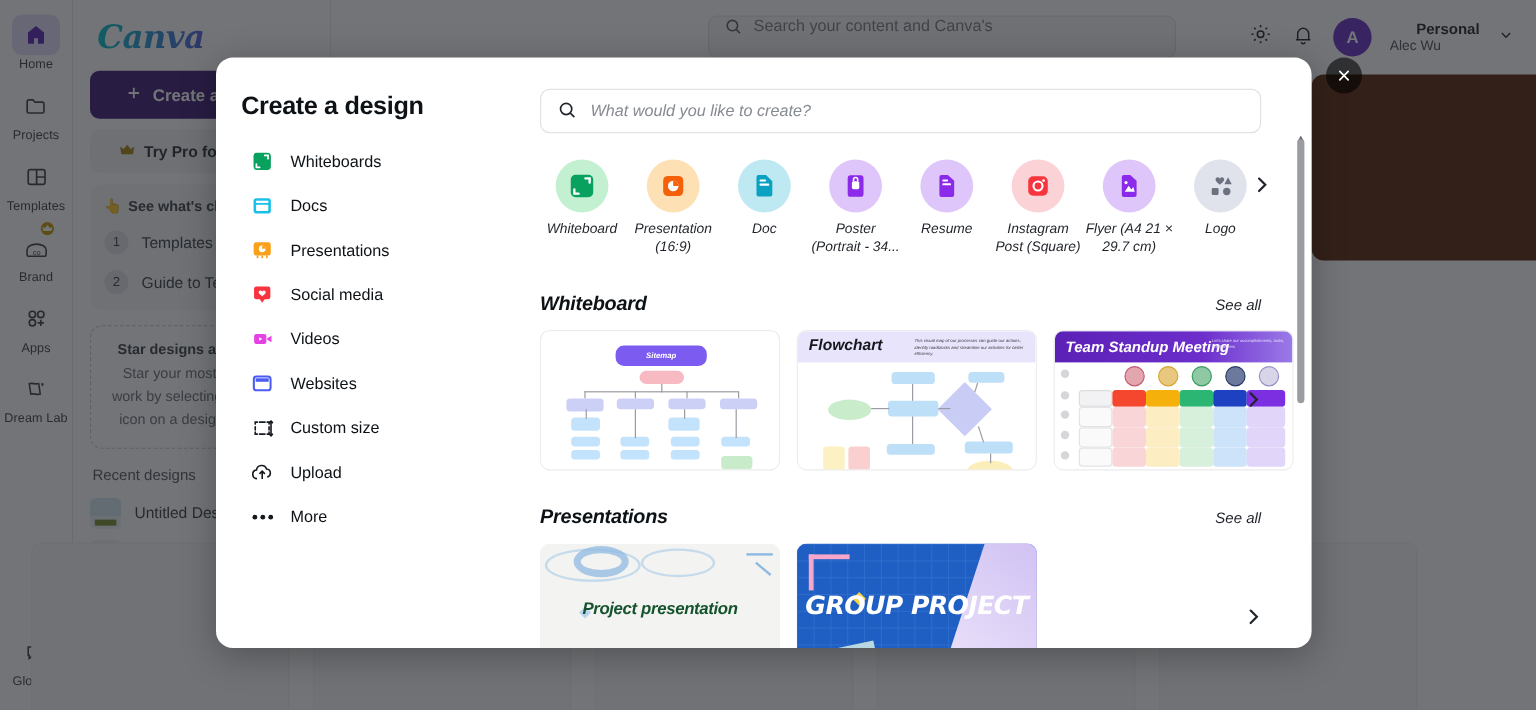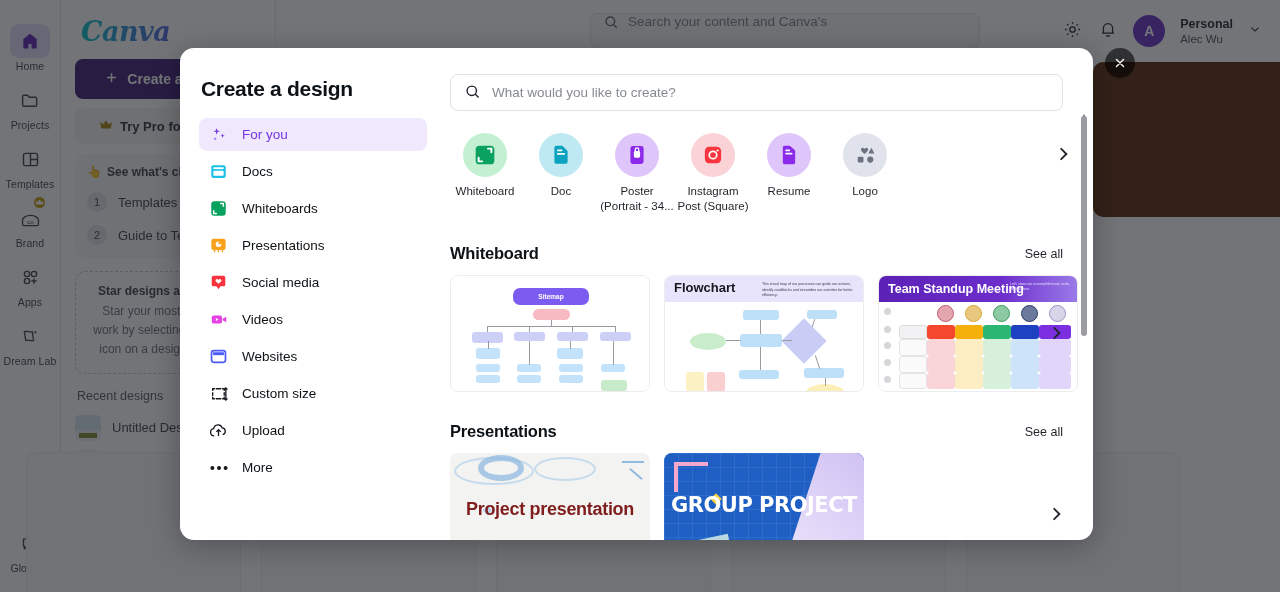--- a/index.html
+++ b/index.html
@@ -12,21 +12,21 @@
   #app { position: relative; width: 1280px; height: 592px; }
 
   
   .bg-layer { position: absolute; inset: 0; background: #ffffff; }
 
   
   .rail {
     position: absolute; left: 0; top: 0; width: 61px; height: 592px;
     background: #fff; border-right: 1px solid #e6e6e6;
     display: flex; flex-direction: column; align-items: center;
-    padding-top: 24px;
+    padding-top: 12px;
   }
   .rail-item { width: 58px; text-align: center; margin-bottom: 11px; cursor: pointer; }
   .rail-ico {
     width: 40px; height: 34px; margin: 0 auto 2px; border-radius: 9px;
     display: flex; align-items: center; justify-content: center;
     position: relative;
   }
   .rail-ico.active { background: #e5defa; }
   .rail-lbl { font-size: 10.5px; color: #3c3f45; line-height: 12px; letter-spacing: .1px;}
   .rail-crown {
@@ -89,21 +89,21 @@
     flex: 0 0 auto; width: 390px; margin-left: 296px; height: 36px;
     border: 1px solid #e3e3e6; border-radius: 8px; background: #f7f7f8;
     display: flex; align-items: flex-start; gap: 9px; padding: 0 12px;
   }
   .search-box span { font-size: 13.5px; color: #7b7e85; }
   .topbar-right { margin-left: auto; display: flex; align-items: center; gap: 15px; }
   .avatar {
     width: 32px; height: 32px; border-radius: 50%; background: #6a2ec9; color: #fff;
     font-size: 14px; font-weight: 700; display:flex;align-items:center;justify-content:center;
   }
-  .acct-name { font-size: 12.5px; font-weight: 700; color: #1f2329; line-height: 15px;}
+  .acct-name { font-size: 12.5px; font-weight: 700; color: #1f2329; line-height: 15px; margin-left: 22px;}
   .acct-sub { font-size: 11.5px; color: #4c5057; line-height: 14px;}
 
   
   .maincanvas { position: absolute; left: 276px; top: 62px; right: 0; bottom: 0; background:#fff; padding: 6px 24px; }
   .bigcard {
     position: absolute; left: 817px; top: 0px; width: 240px; height: 155px;
     border-radius: 10px; background: #5a2708;
   }
   .ghost-card { position:absolute; border-radius:8px; background:#fafafb; border:1px solid #f0f0f2;}
 
@@ -120,21 +120,21 @@
   .modal-title { font-size: 21px; font-weight: 700; color: #0d1216; letter-spacing:-.3px; margin: 5px 0 17px 2px; }
   .menu-item {
     height: 33px; border-radius: 8px; display: flex; align-items: center; gap: 14px;
     padding: 0 10px; cursor: pointer; margin-bottom: 4px;
   }
   .menu-item.active { background: #f0e8fd; }
   .menu-item.active .menu-lbl { color: #7636e0; }
   .menu-ico { width: 19px; height: 19px; display: flex; align-items: center; justify-content: center; flex:0 0 19px;}
   .menu-lbl { font-size: 13.5px; color: #0d1216; }
 
-  .modal-right { flex: 1; position: relative; overflow: hidden; padding: 26px 0 0 0; }
+  .modal-right { flex: 1; position: relative; overflow: hidden; padding: 26px 12px 0 0; font-style: italic; }
   .modal-search {
     margin: 0 30px 0 5px; height: 37px; border: 1px solid #e2e2e5; border-radius: 8px;
     display: flex; align-items: center; gap: 11px; padding: 0 13px;
   }
   .modal-search span { font-size: 13.5px; color: #868a91; }
 
   .type-row { display: flex; gap: 0; margin: 22px 0 0 2px; position: relative; }
   .type-item { width: 76px; text-align: center; cursor: pointer; flex: 0 0 76px; }
   .type-bubble {
     width: 44px; height: 44px; border-radius: 50%; margin: 0 auto 7px;
@@ -169,21 +169,21 @@
 
   .fc-head { position:absolute; left:0; right:0; top:0; height:26px; background:#e8e4fb; }
   .fc-title { position:absolute; left:9px; top:4px; font-size:13px; font-weight:700; color:#15181d; font-family:"Liberation Sans",sans-serif;}
   .fc-sub { position:absolute; left:97px; top:6px; right:6px; font-size:3.6px; color:#3a3f48; line-height:5.5px;}
 
   .ts-head { position:absolute; left:0;right:0;top:0;height:26px; background:linear-gradient(90deg,#5b21b6 0%,#6d2ecc 62%,#9a7ae8 100%); }
   .ts-title { position:absolute; left:9px; top:6px; font-size:12.5px;font-weight:700;color:#fff;}
   .ts-sub { position:absolute; right:5px; top:6px; width:62px; font-size:3.4px; color:#e4d9fb; line-height:5px; text-align:left;}
 
   .ppt1 { position:absolute; inset:0; background:#f3f3f1; }
-  .ppt1-txt { position:absolute; left:0;right:0; top:46px; text-align:center; font-size:18px; font-weight:700; color:#7f1d1d; letter-spacing:-.3px;}
+  .ppt1-txt { position:absolute; left:0;right:0; top:46px; text-align:center; font-size:14px; font-weight:700; color:#14532d; letter-spacing:-.3px;}
   .ppt2 { position:absolute; inset:0; background:#faf5ea; }
   .ppt2-grid { position:absolute; left:0;right:0;top:0;height:26px; background:#b7b6ee; }
   .ppt2-wave { position:absolute; left:0;right:0;top:16px;height:16px;background:#faf5ea;border-radius:50% 50% 0 0 / 100% 100% 0 0;}
   .ppt2-txt { position:absolute; left:25px; top:58px; font-size:19px;font-weight:700;color:#15181d; font-family:"DejaVu Sans",sans-serif;}
   .ppt2-by { position:absolute; right:10px; top:12px; font-size:4px; color:#2b2f36;}
   .ppt3 { position:absolute; inset:0; background:#1f5fc4; }
   .ppt3-txt { position:absolute; left:0;right:0;top:40px; text-align:center; font-size:21px;font-weight:700;color:#fff;line-height:24px;letter-spacing:-.5px; font-family:"DejaVu Sans",sans-serif;}
 
   .modal-scrollbar {
     position: absolute; right: 6px; top: 68px; width: 6px; height: 220px;
@@ -392,50 +392,40 @@
     </div>
   </div>
 
   <div class="scrim"></div>
 
   <div class="modal">
 
     <div class="modal-left">
       <div class="modal-title">Create a design</div>
 
-      <div class="menu-item active">
-        <span class="menu-ico">
-          <svg width="18" height="18" viewBox="0 0 20 20" fill="#7636e0">
-              <path d="M7.4 2.2 8.3 5l2.8.9-2.8.9-.9 2.8-.9-2.8L3.7 5.9 6.5 5Z"></path>
-              <path d="M14 8.4l.6 1.8 1.8.6-1.8.6-.6 1.8-.6-1.8-1.8-.6 1.8-.6Z"></path>
-              <path d="M5.6 12.5l.45 1.4 1.4.45-1.4.45-.45 1.4-.45-1.4-1.4-.45 1.4-.45Z"></path>
-            </svg>
-        </span>
-        <span class="menu-lbl">For you</span>
+
+      <div class="menu-item">
+        <span class="menu-ico">
+          <svg width="17" height="17" viewBox="0 0 20 20">
+              <rect x="1.5" y="1.5" width="17" height="17" rx="3.4" fill="#09a15e"></rect>
+              <path d="M12.5 4.2h3.2v3.2M7.5 15.8H4.3v-3.2" stroke="#fff" stroke-width="1.7" fill="none" stroke-linecap="round"></path>
+            </svg>
+        </span>
+        <span class="menu-lbl">Whiteboards</span>
       </div>
 
       <div class="menu-item">
         <span class="menu-ico">
           <svg width="17" height="17" viewBox="0 0 20 20">
               <rect x="1.5" y="2.5" width="17" height="15" rx="2.6" fill="#19c0e8"></rect>
               <rect x="4" y="5" width="12" height="2.2" fill="#fff"></rect>
               <rect x="4" y="9" width="12" height="6" rx="1" fill="#fff"></rect>
             </svg>
         </span>
         <span class="menu-lbl">Docs</span>
-      </div>
-
-      <div class="menu-item">
-        <span class="menu-ico">
-          <svg width="17" height="17" viewBox="0 0 20 20">
-              <rect x="1.5" y="1.5" width="17" height="17" rx="3.4" fill="#09a15e"></rect>
-              <path d="M12.5 4.2h3.2v3.2M7.5 15.8H4.3v-3.2" stroke="#fff" stroke-width="1.7" fill="none" stroke-linecap="round"></path>
-            </svg>
-        </span>
-        <span class="menu-lbl">Whiteboards</span>
       </div>
 
       <div class="menu-item">
         <span class="menu-ico">
           <svg width="17" height="17" viewBox="0 0 20 20">
               <rect x="1.6" y="2.2" width="16.8" height="13" rx="2.6" fill="#f9a11b"></rect>
               <circle cx="10" cy="8.6" r="3.3" fill="#fff"></circle>
               <path d="M10 5.3v3.3h3.3A3.3 3.3 0 0 0 10 5.3Z" fill="#f9a11b"></path>
               <path d="M5.4 15.2v2.6M14.6 15.2v2.6M10 15.2v2.6" stroke="#f9a11b" stroke-width="1.6"></path>
             </svg>
@@ -524,20 +514,30 @@
         <div class="type-item">
           <div class="type-bubble" style="background:#c4f0d2">
             <svg width="22" height="22" viewBox="0 0 20 20">
                 <rect x="1.5" y="1.5" width="17" height="17" rx="3.6" fill="#09a15e"></rect>
                 <path d="M12.6 4.2h3.2v3.2M7.4 15.8H4.2v-3.2" stroke="#fff" stroke-width="1.8" fill="none" stroke-linecap="round"></path>
               </svg>
           </div>
           <div class="type-lbl">Whiteboard</div>
         </div>
 
+        <div class="type-item">
+          <div class="type-bubble" style="background:#fde1b4">
+            <svg width="22" height="22" viewBox="0 0 20 20">
+                <rect x="2.4" y="2.4" width="15.2" height="15.2" rx="3.6" fill="#f5600a"></rect>
+                <circle cx="10" cy="10" r="4" fill="#fff"></circle>
+                <path d="M10 6v4h4A4 4 0 0 0 10 6Z" fill="#f5600a"></path>
+              </svg>
+          </div>
+          <div class="type-lbl">Presentation (16:9)</div>
+        </div>
 
         <div class="type-item">
           <div class="type-bubble" style="background:#bfe9f2">
             <svg width="22" height="22" viewBox="0 0 20 20">
                 <path d="M4 3.2A1.6 1.6 0 0 1 5.6 1.6h5.6L16 6.4v10A1.6 1.6 0 0 1 14.4 18H5.6A1.6 1.6 0 0 1 4 16.4Z" fill="#0aa2c0"></path>
                 <rect x="6.3" y="5" width="5" height="1.6" rx=".7" fill="#fff"></rect>
                 <rect x="6.3" y="8.2" width="7.4" height="1.6" rx=".7" fill="#fff"></rect>
               </svg>
           </div>
           <div class="type-lbl">Doc</div>
@@ -548,41 +548,51 @@
             <svg width="22" height="22" viewBox="0 0 20 20">
                 <rect x="4" y="1.8" width="12" height="16.4" rx="2.2" fill="#8b2ae8"></rect>
                 <rect x="7.2" y="6.4" width="5.6" height="6" rx="1.2" fill="#fff"></rect>
                 <path d="M8.4 6.4V5.2a1.6 1.6 0 0 1 3.2 0v1.2" stroke="#fff" stroke-width="1.2" fill="none"></path>
               </svg>
           </div>
           <div class="type-lbl">Poster (Portrait - 34...</div>
         </div>
 
         <div class="type-item">
+          <div class="type-bubble" style="background:#dfc6fa">
+            <svg width="22" height="22" viewBox="0 0 20 20">
+                <path d="M4.4 3.2A1.6 1.6 0 0 1 6 1.6h4.8L15.6 6v10.8a1.6 1.6 0 0 1-1.6 1.6H6a1.6 1.6 0 0 1-1.6-1.6Z" fill="#8b2ae8"></path>
+                <rect x="6.6" y="5" width="4.4" height="1.5" rx=".7" fill="#fff"></rect>
+                <rect x="6.6" y="8" width="6.6" height="1.5" rx=".7" fill="#fff"></rect>
+              </svg>
+          </div>
+          <div class="type-lbl">Resume</div>
+        </div>
+
+        <div class="type-item">
           <div class="type-bubble" style="background:#fbd2d6">
             <svg width="22" height="22" viewBox="0 0 20 20">
                 <rect x="2.6" y="2.6" width="14.8" height="14.8" rx="3.8" fill="#f8353e"></rect>
                 <circle cx="10" cy="10" r="3.4" fill="none" stroke="#fff" stroke-width="1.6"></circle>
                 <circle cx="14.2" cy="5.9" r="1" fill="#fff"></circle>
               </svg>
           </div>
           <div class="type-lbl">Instagram Post (Square)</div>
         </div>
 
         <div class="type-item">
           <div class="type-bubble" style="background:#dfc6fa">
             <svg width="22" height="22" viewBox="0 0 20 20">
                 <path d="M4.4 3.2A1.6 1.6 0 0 1 6 1.6h4.8L15.6 6v10.8a1.6 1.6 0 0 1-1.6 1.6H6a1.6 1.6 0 0 1-1.6-1.6Z" fill="#8b2ae8"></path>
-                <rect x="6.6" y="5" width="4.4" height="1.5" rx=".7" fill="#fff"></rect>
-                <rect x="6.6" y="8" width="6.6" height="1.5" rx=".7" fill="#fff"></rect>
-              </svg>
-          </div>
-          <div class="type-lbl">Resume</div>
-        </div>
-
+                <path d="M6.6 14.4 9.6 9.8l2 2.8 1.5-1.9 1.1 3.7Z" fill="#fff"></path>
+                <circle cx="7.6" cy="7.4" r="1.2" fill="#fff"></circle>
+              </svg>
+          </div>
+          <div class="type-lbl">Flyer (A4 21 × 29.7 cm)</div>
+        </div>
 
         <div class="type-item">
           <div class="type-bubble" style="background:#e1e3ec">
             <svg width="22" height="22" viewBox="0 0 20 20" fill="#6c7180">
                 <path d="M6.6 4.2c1.2-1.6 3-.6 3 .7 0-1.3 1.8-2.3 3 -.7 1 1.3-.7 3.3-3 4.8-2.3-1.5-4-3.5-3-4.8Z"></path>
                 <path d="M15.8 3.4 18.6 8.6h-5.6Z"></path>
                 <rect x="3.4" y="11.6" width="5.2" height="5.2" rx="1"></rect>
                 <circle cx="14.8" cy="14.2" r="2.8"></circle>
               </svg>
           </div>

